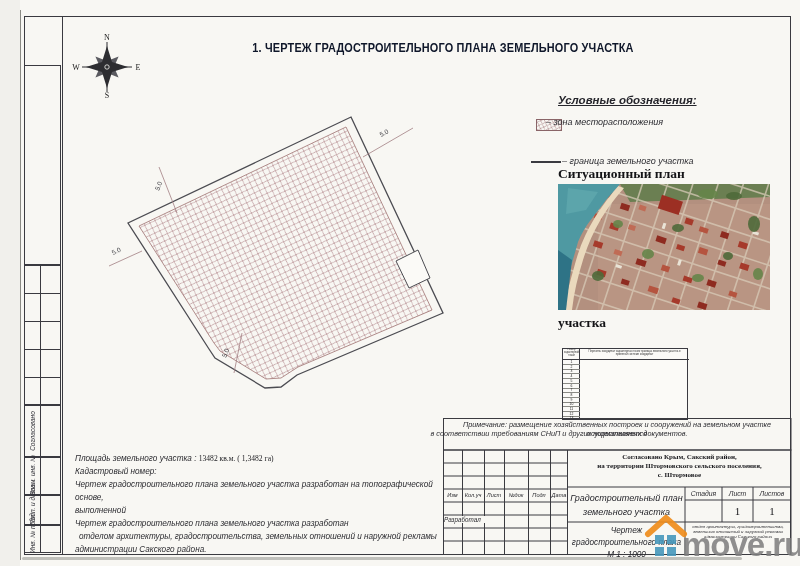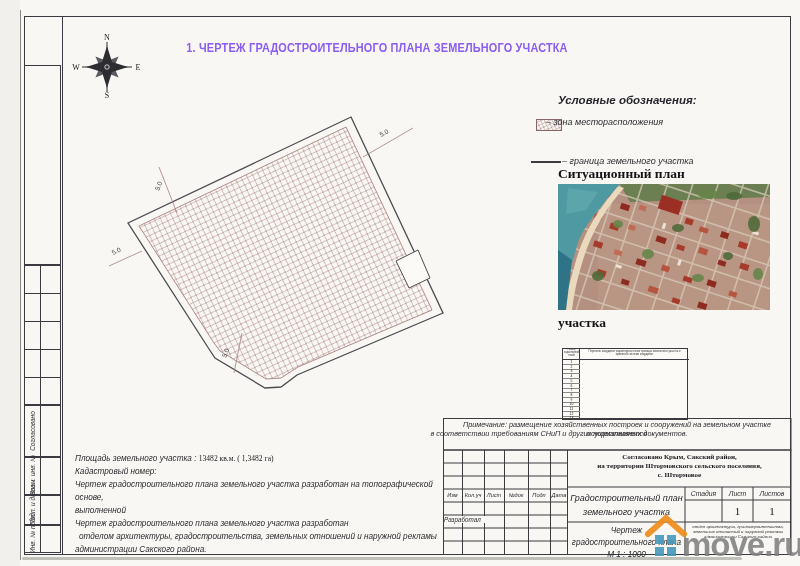--- a/index.html
+++ b/index.html
@@ -17,25 +17,25 @@
   
   .frame{left:24px;top:16px;width:765px;height:537px;border:1.5px solid #3a3a40;background:transparent;}
   .frame-inner-v{left:62px;top:16px;width:1px;height:538px;background:#3a3a40;}
   
   .vbox{position:absolute;left:24px;width:37px;border:1px solid #3a3a40;box-sizing:border-box;}
   .vdiv{position:absolute;left:40px;width:1px;background:#3a3a40;}
   .hline{position:absolute;background:#3a3a40;height:1px;}
   .vlabel{position:absolute;transform:rotate(-90deg);transform-origin:center;
     font-style:italic;font-size:6.5px;color:#33333a;text-align:center;white-space:nowrap;height:10px;line-height:10px;}
   
-  .sheet-title{left:150px;top:40px;width:520px;text-align:left;font-weight:700;font-size:13px;color:#8b5cf6;letter-spacing:.2px;}
+  .sheet-title{left:150px;top:40px;width:520px;text-align:right;font-weight:700;font-size:13px;color:#0f172a;letter-spacing:.2px;}
   .sheet-title span{display:inline-block;transform:scaleX(.84);transform-origin:center;white-space:nowrap;}
   
   .gost{font-style:italic;color:#2b2b30;}
-  .legend-head{left:558px;top:94px;font-style:italic;font-size:11.5px;font-weight:700;color:#26262c;}
+  .legend-head{left:558px;top:94px;font-style:italic;font-size:11.5px;font-weight:700;text-decoration:underline;color:#26262c;}
   .legend-item-text{font-style:italic;font-size:9px;color:#2b2b30;line-height:12px;}
   .serif-head{font-family:"Liberation Serif",serif;font-weight:700;font-size:13.5px;color:#141417;}
   
   .coords-table{left:562px;top:348px;width:126px;height:72px;border:1px solid #3a3a40;box-sizing:border-box;background:#fbfaf7;}
   .ct-col1{position:absolute;left:0;top:0;width:17px;height:100%;border-right:1px solid #3a3a40;box-sizing:border-box;}
   .ct-h1{position:absolute;left:0;top:0;width:17px;height:11px;border-bottom:1px solid #3a3a40;box-sizing:border-box;font-size:2.6px;line-height:2.8px;text-align:center;color:#333;overflow:hidden;}
   .ct-h2{position:absolute;left:17px;top:0;width:109px;height:11px;border-bottom:1px solid #3a3a40;box-sizing:border-box;font-size:2.8px;line-height:3.2px;text-align:center;color:#333;padding:1px 4px;overflow:hidden;}
   .ct-row{position:absolute;left:0;width:17px;height:5px;border-bottom:1px solid #8a8a84;box-sizing:border-box;font-size:3.4px;line-height:4px;text-align:center;color:#222;}
   
   .area-block{left:75px;top:452px;width:370px;font-size:8.2px;line-height:13px;}

